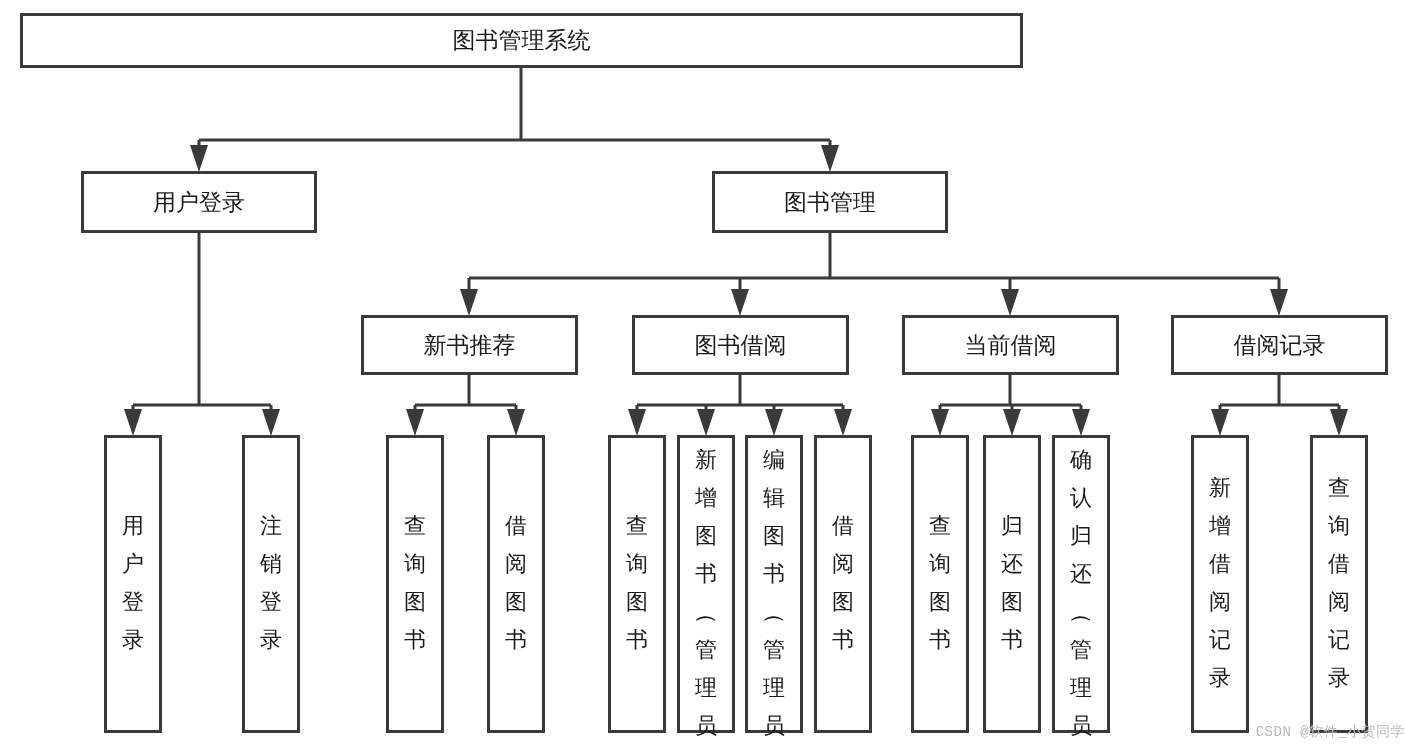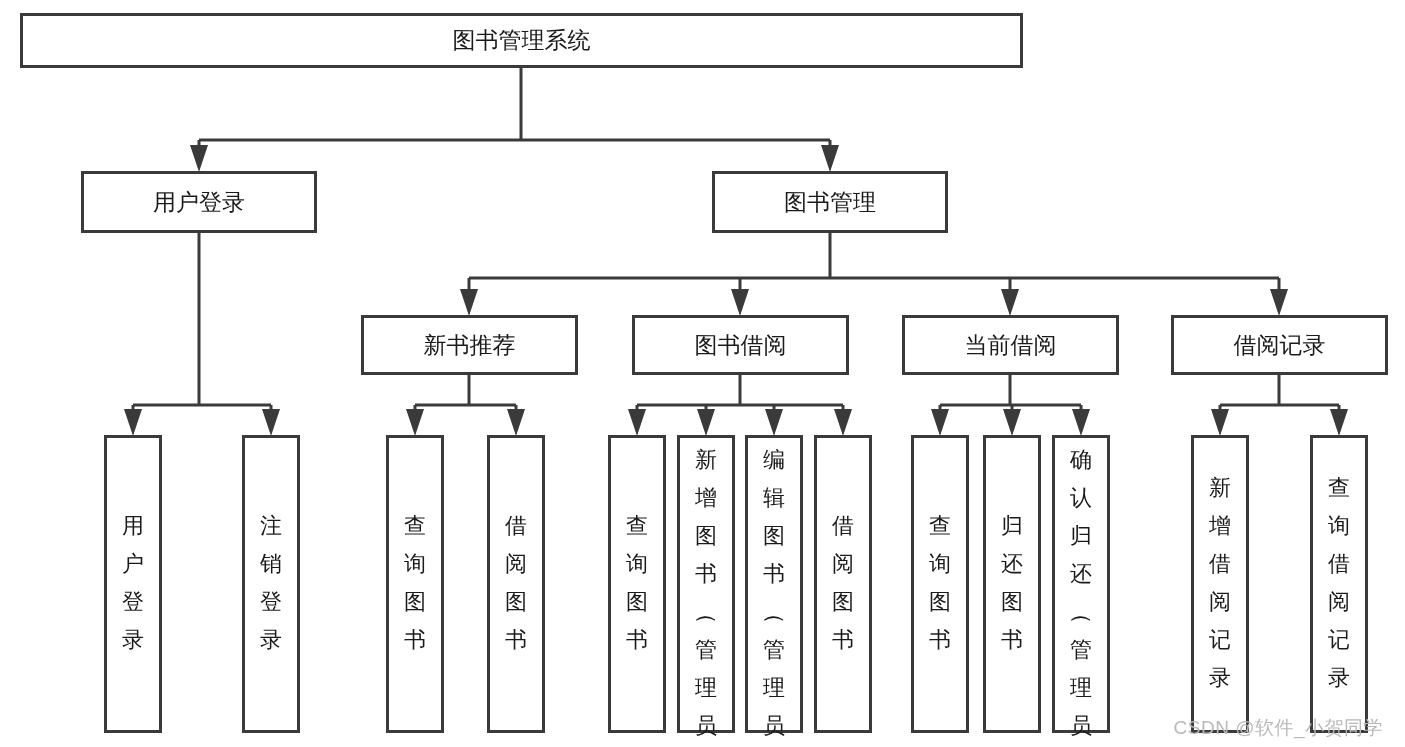--- a/index.html
+++ b/index.html
@@ -27,24 +27,24 @@
   .node-label.v{font-size:22px;}
   .connector{
     stroke:#3a3a3a;
     stroke-width:3;
     fill:none;
     stroke-linecap:butt;
   }
   .arrow-head{fill:#3a3a3a;stroke:none;}
   .watermark{
     position:absolute;
-    right:22px;
+    right:0;
     bottom:6px;
-    font-family:Liberation Sans, sans-serif;
-    font-size:19px;
+    font-family:Liberation Mono, monospace;
+    font-size:14px;
     color:#b9b9b9;
     letter-spacing:0.5px;
     white-space:nowrap;
     user-select:none;
   }
 </style>
 </head>
 <body>
 
 <div id="diagram-root">

